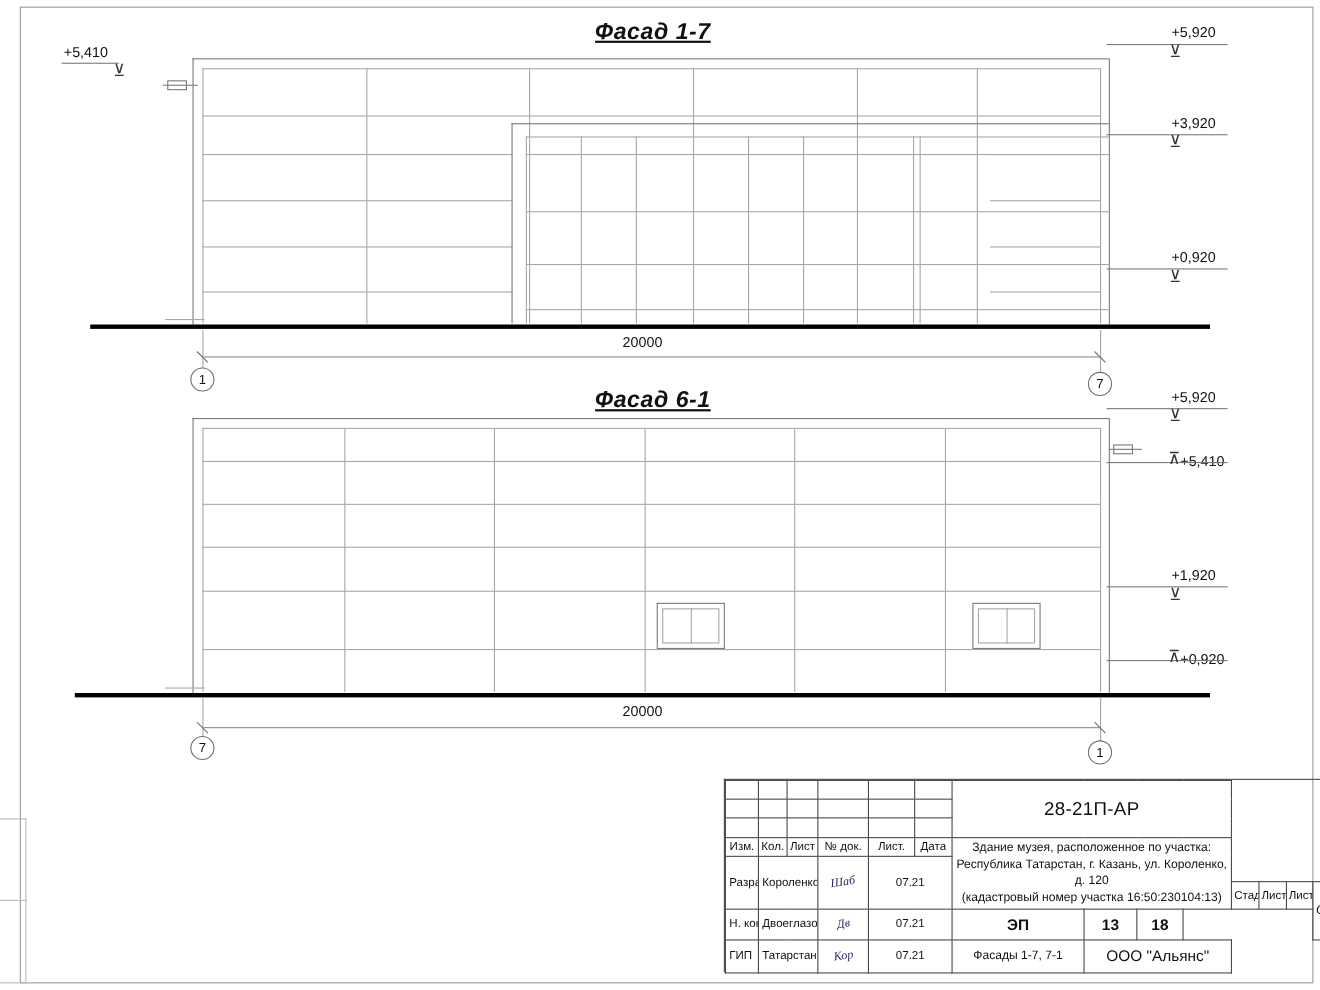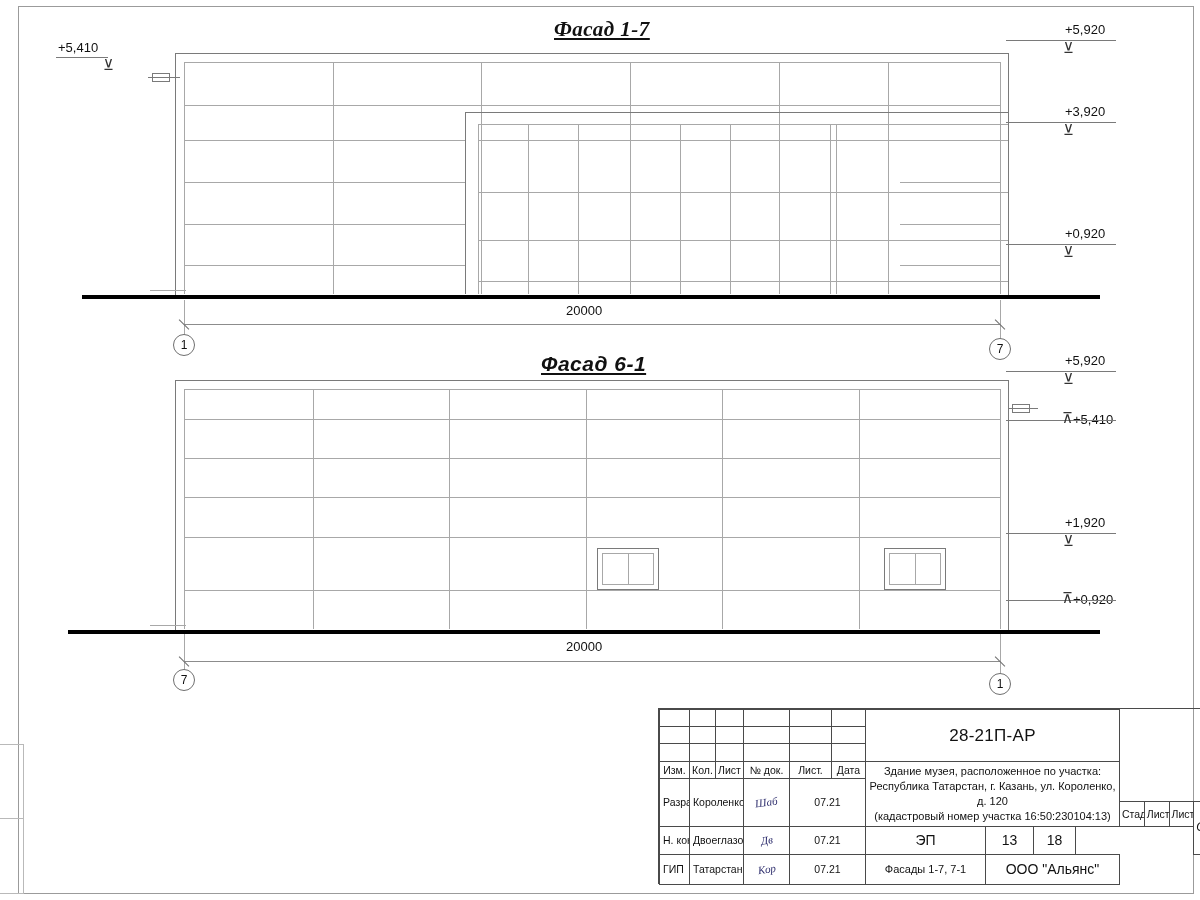--- a/index.html
+++ b/index.html
@@ -130,41 +130,41 @@
     line-height: 1.35;
     text-align: center;
   }
   .stamp .org {
     font-style: italic;
     font-size: 12px;
   }
   .stamp .org2 {
     font-size: 14px;
   }
-  .stamp .big { font-size: 14px; }
+  .stamp .big { font-size: 14px; font-weight: bold; }
   .stamp .sheetname { font-size: 11px; }
   .sig {
     font-family: "Liberation Serif", serif;
     font-style: italic;
     font-size: 11px;
     color: #2b2b6b;
     transform: rotate(-8deg);
     display: inline-block;
   }
 </style>
 </head>
 <body>
 
 <div id="sheet">
 
   <div class="abs frame-outer"></div>
   <div class="abs frame-inner-left"></div>
   <div class="abs frame-left-tick"></div>
 
-  <div class="abs fac-title" style="left:554px; top:17px;font-family:Liberation Serif, serif;">Фасад 1-7</div>
+  <div class="abs fac-title" style="left:541px; top:17px;">Фасад 1-7</div>
 
   <div class="abs lvltext" style="left:58px; top:40px;">+5,410</div>
   <div class="abs ln-h" style="left:56px; top:57px; width:52px;"></div>
   <div class="abs lvl-mark" style="left:103px; top:57px;">⊻</div>
 
   <div class="abs lvltext" style="left:1065px; top:22px;">+5,920</div>
   <div class="abs ln-h" style="left:1006px; top:40px; width:110px;"></div>
   <div class="abs lvl-mark" style="left:1063px; top:40px;">⊻</div>
 
   <div class="abs lvltext" style="left:1065px; top:104px;">+3,920</div>

